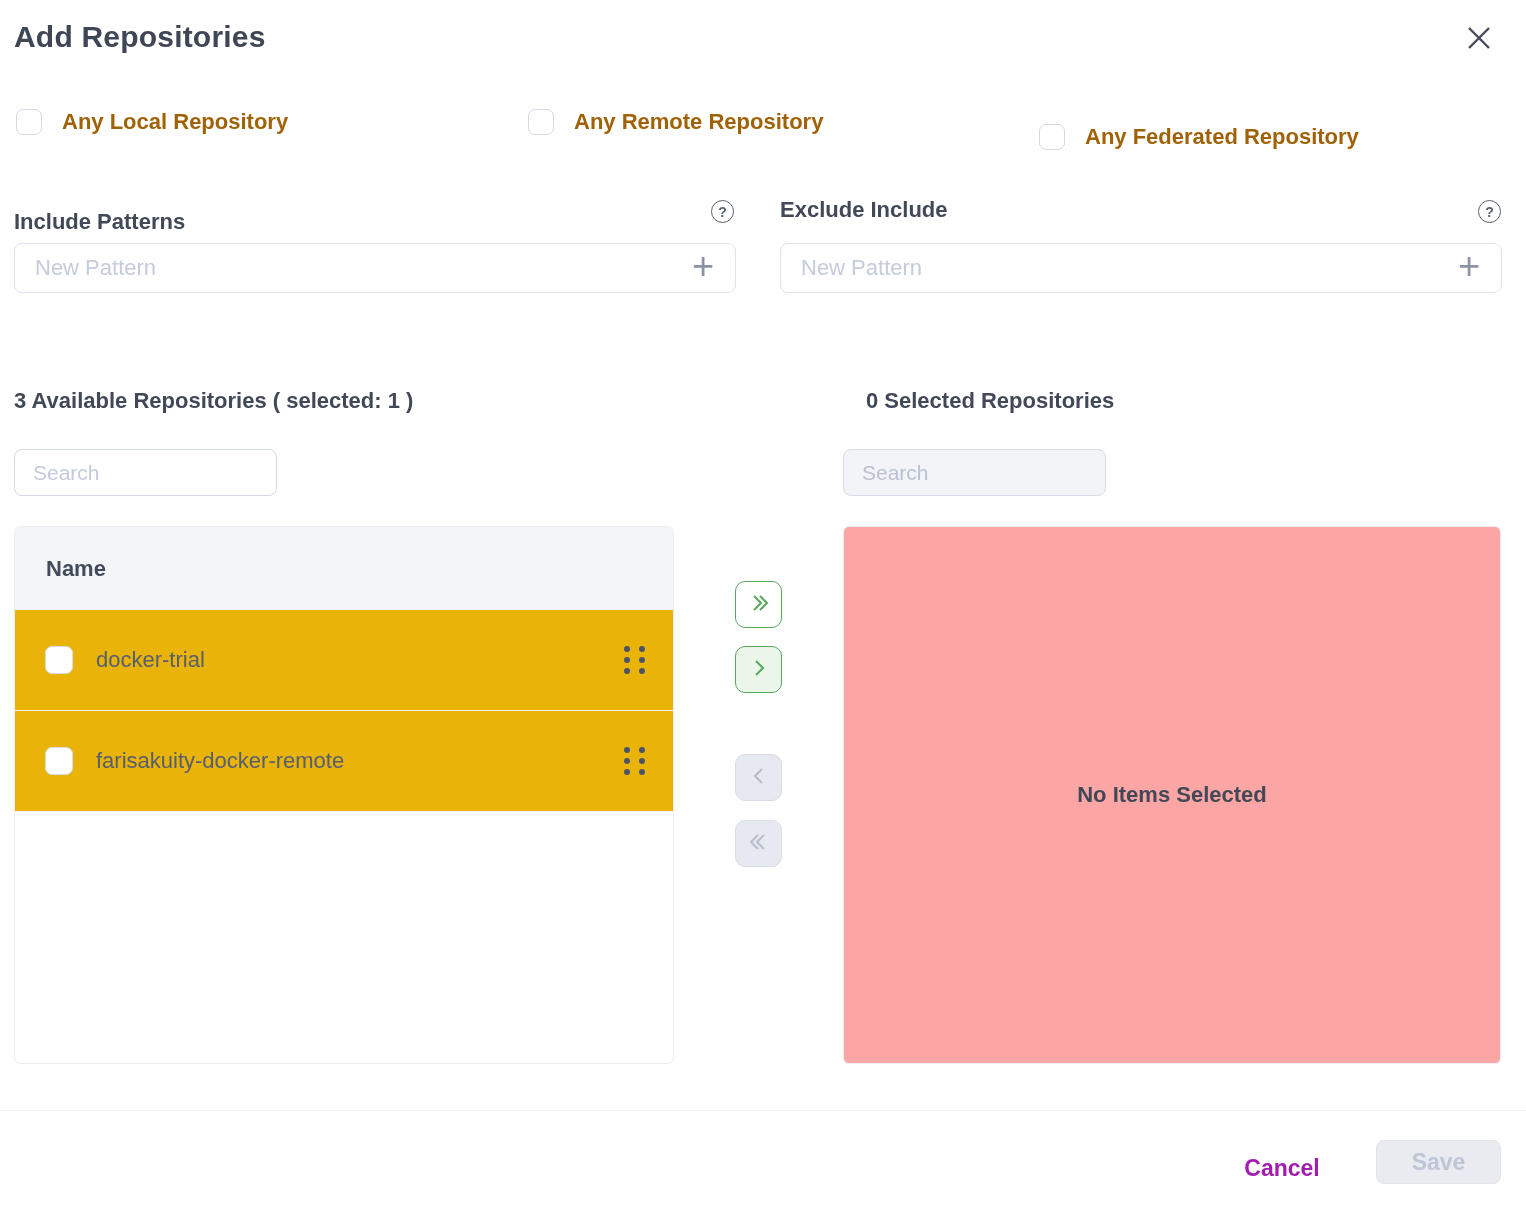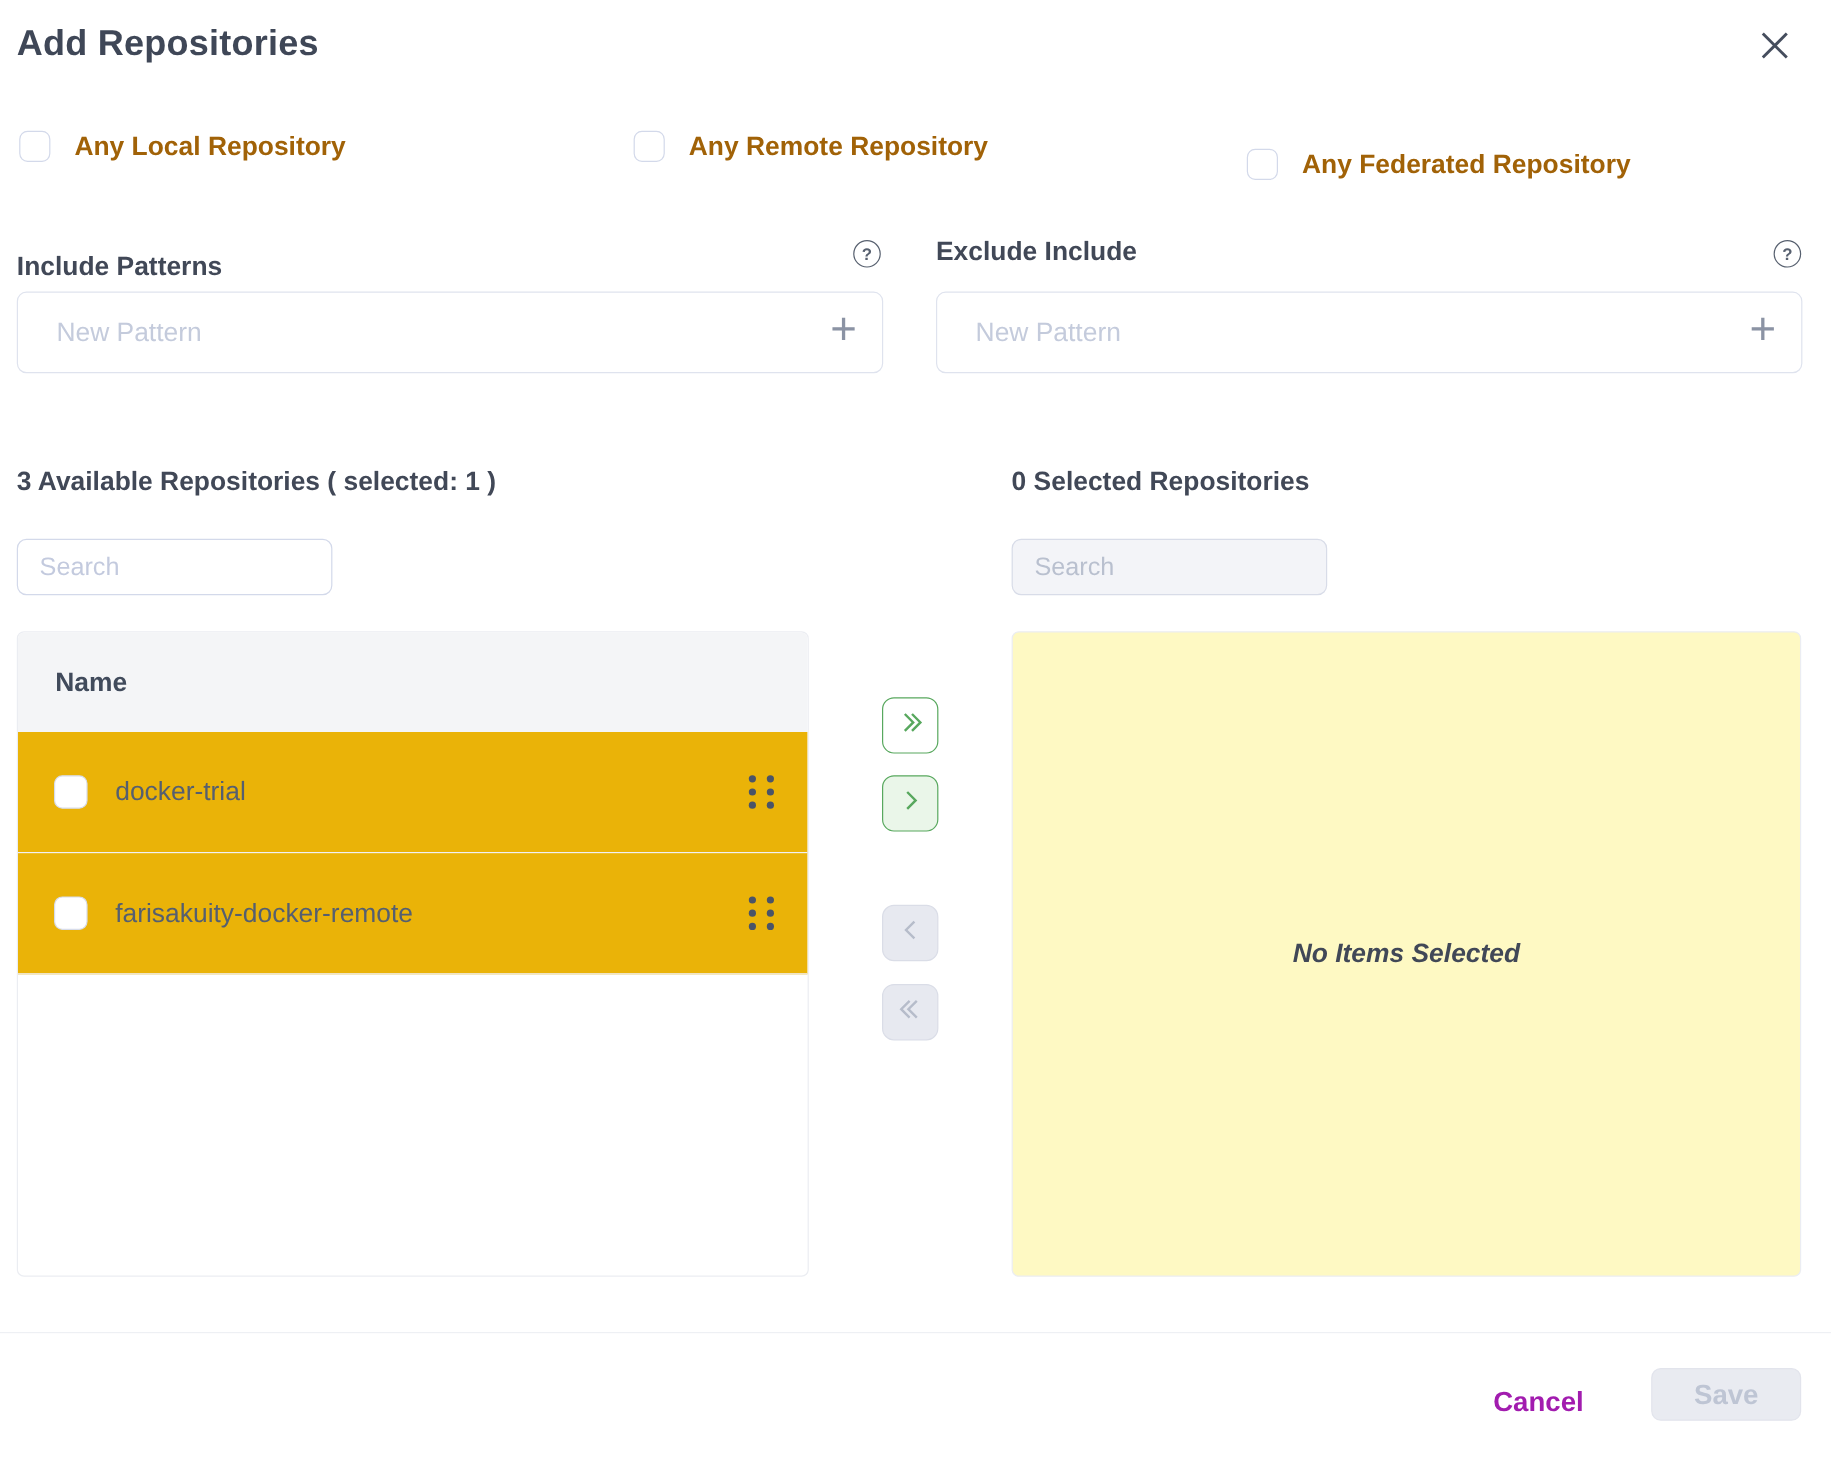--- a/index.html
+++ b/index.html
@@ -21,29 +21,29 @@
 
   .checkbox[data-checked="true"] { background: #5db36a; border-color: #5db36a; }
   .checkbox[data-checked="true"]::after { content: "✓"; color: #fff; font-size: 16px; font-weight: 700; }
 
   
   .section-label { position: absolute; top: 197px; font-size: 22px; font-weight: 600; color: #414857; }
   .lbl-include { left: 14px; margin-top: 12px; } .lbl-exclude { left: 780px; }
   .help-icon { position: absolute; top: 200px; width: 23px; height: 23px; border: 1.6px solid #57606f; border-radius: 50%; display: flex; align-items: center; justify-content: center; font-size: 14px; font-weight: 700; color: #57606f; cursor: pointer; }
   .help-include { left: 711px; } .help-exclude { left: 1478px; }
 
-  .pattern-box { position: absolute; top: 243px; width: 722px; height: 68px; border: 1px solid #dfe3ee; border-radius: 8px; background: #fff; display: flex; align-items: flex-end; padding-left: 12px; }
+  .pattern-box { position: absolute; top: 243px; width: 722px; height: 50px; border: 1px solid #dfe3ee; border-radius: 8px; background: #fff; display: flex; align-items: flex-end; }
   .pat-include { left: 14px; } .pat-exclude { left: 780px; }
   .pattern-input { flex: 1; height: 100%; border: none; outline: none; background: transparent; padding: 0 20px; font-family: "Liberation Sans", sans-serif; font-size: 22px; color: #414857; }
   .pattern-input::placeholder { color: #c4cbdc; }
   .plus-btn { width: 64px; height: 100%; border: none; background: transparent; cursor: pointer; font-size: 38px; font-weight: 200; color: #8b93a4; line-height: 1; display: flex; align-items: center; justify-content: center; padding-bottom: 4px; }
 
   
   .list-heading { position: absolute; top: 388px; font-size: 22px; font-weight: 600; color: #414857; }
-  .head-avail { left: 14px; } .head-sel { left: 843px; }
+  .head-avail { left: 14px; } .head-sel { left: 866px; }
   .search-input { position: absolute; top: 449px; width: 263px; height: 47px; border: 1px solid #d3d9ea; border-radius: 8px; padding: 0 18px; font-family: "Liberation Sans", sans-serif; font-size: 21px; color: #414857; outline: none; }
   .search-input::placeholder { color: #c3cade; }
   .search-avail { left: 14px; background: #fff; }
   .search-sel { left: 843px; background: #f3f4f8; border-color: #d8dce8; }
   .search-sel::placeholder { color: #b9c0cf; }
 
   
   .repo-table { position: absolute; left: 14px; top: 526px; width: 660px; height: 538px; border: 1px solid #ebedf2; border-radius: 6px; background: #fff; overflow: hidden; }
   .table-header { height: 83px; background: #f4f5f7; display: flex; align-items: center; padding-left: 31px; font-size: 22px; font-weight: 600; color: #414b5c; }
   .repo-row { height: 101px; display: flex; align-items: center; padding-left: 30px; border-bottom: 1px solid #f0f1f5; cursor: pointer; background: #eab308; }
@@ -54,21 +54,21 @@
 
   
   .xfer-btn { position: absolute; left: 735px; width: 47px; height: 47px; border-radius: 10px; display: flex; align-items: center; justify-content: center; cursor: pointer; }
   .xfer-btn svg { stroke: currentColor; }
   .btn-all-right { top: 581px; background: #fff; border: 1px solid #58a85e; color: #58a85e; }
   .btn-right { top: 646px; background: #eaf6e9; border: 1px solid #58a85e; color: #58a85e; }
   .btn-left { top: 754px; background: #e7e9f0; border: 1px solid #dadde7; color: #b6bcca; cursor: default; }
   .btn-all-left { top: 820px; background: #e7e9f0; border: 1px solid #dadde7; color: #b6bcca; cursor: default; }
 
   
-  .selected-panel { position: absolute; left: 843px; top: 526px; width: 658px; height: 538px; border: 1px solid #ebedf2; border-radius: 6px; background: #fef9c3; display: flex; align-items: center; justify-content: center; font-style: italic; }
+  .selected-panel { position: absolute; left: 843px; top: 526px; width: 658px; height: 538px; border: 1px solid #ebedf2; border-radius: 6px; background: #fca5a5; display: flex; align-items: center; justify-content: center; }
   .empty-text { font-size: 22px; font-weight: 600; color: #414857; }
 
   
   .footer-divider { position: absolute; left: 0; top: 1110px; width: 1526px; height: 1px; background: #eef0f4; }
   .cancel-btn { position: absolute; left: 1222px; top: 1142px; width: 120px; height: 52px; background: transparent; border: none; font-family: "Liberation Sans", sans-serif; font-size: 23px; font-weight: 700; color: #a21caf; cursor: pointer; }
   .save-btn { position: absolute; left: 1376px; top: 1140px; width: 125px; height: 44px; background: #e9ebf1; border: 1px solid #e2e4ec; border-radius: 8px; font-family: "Liberation Sans", sans-serif; font-size: 23px; font-weight: 700; color: #bec5d4; }
 </style>
 </head>
 <body>
 

